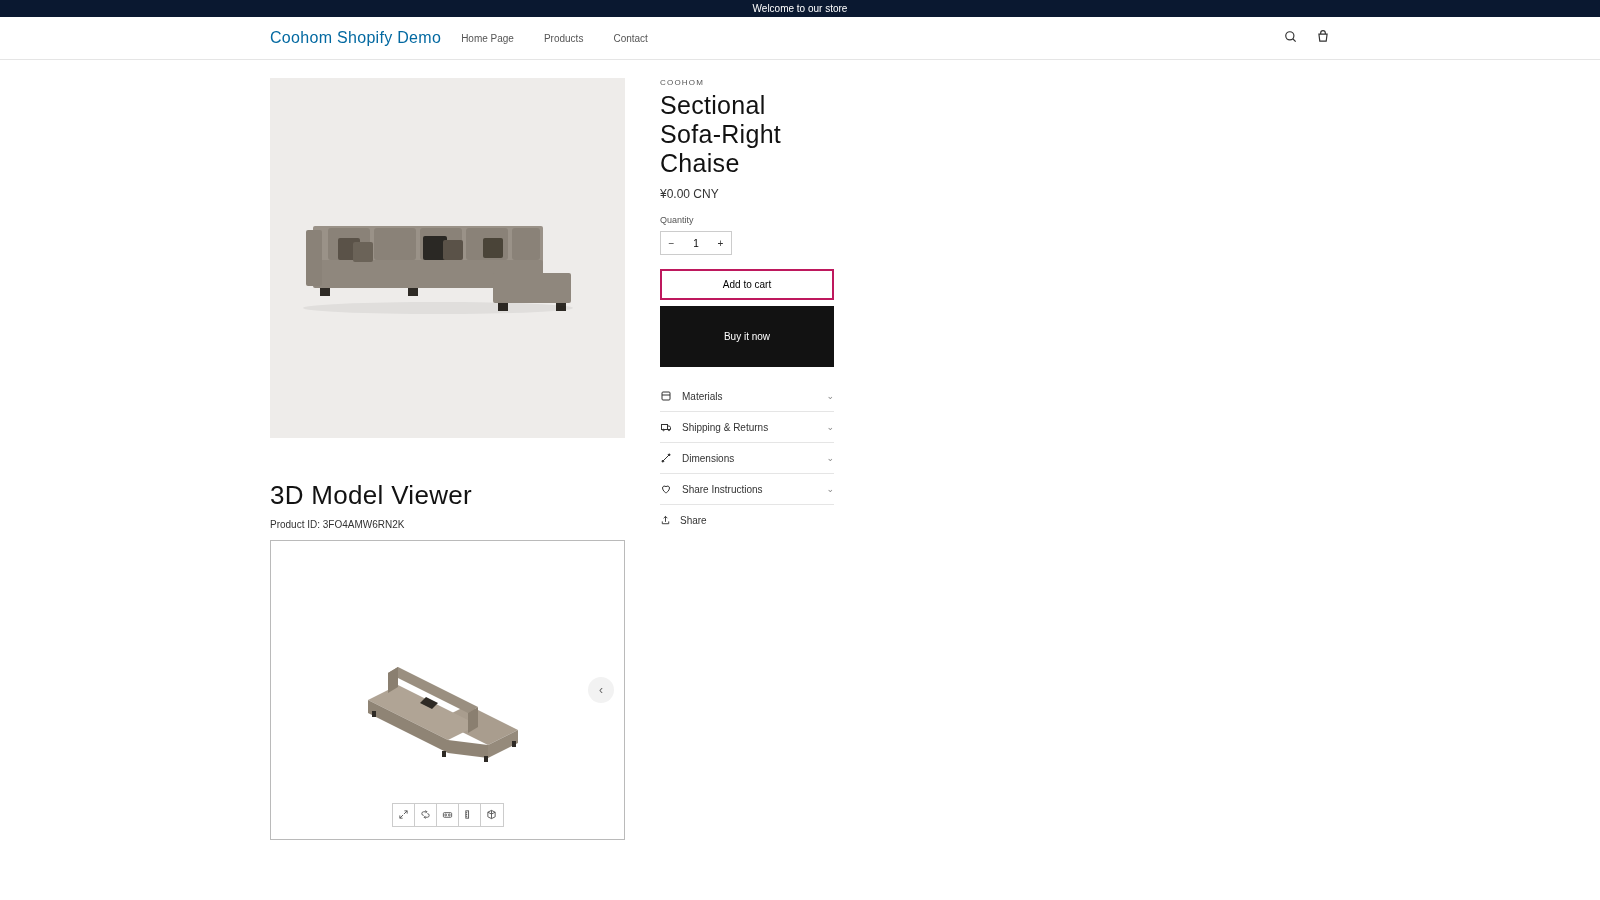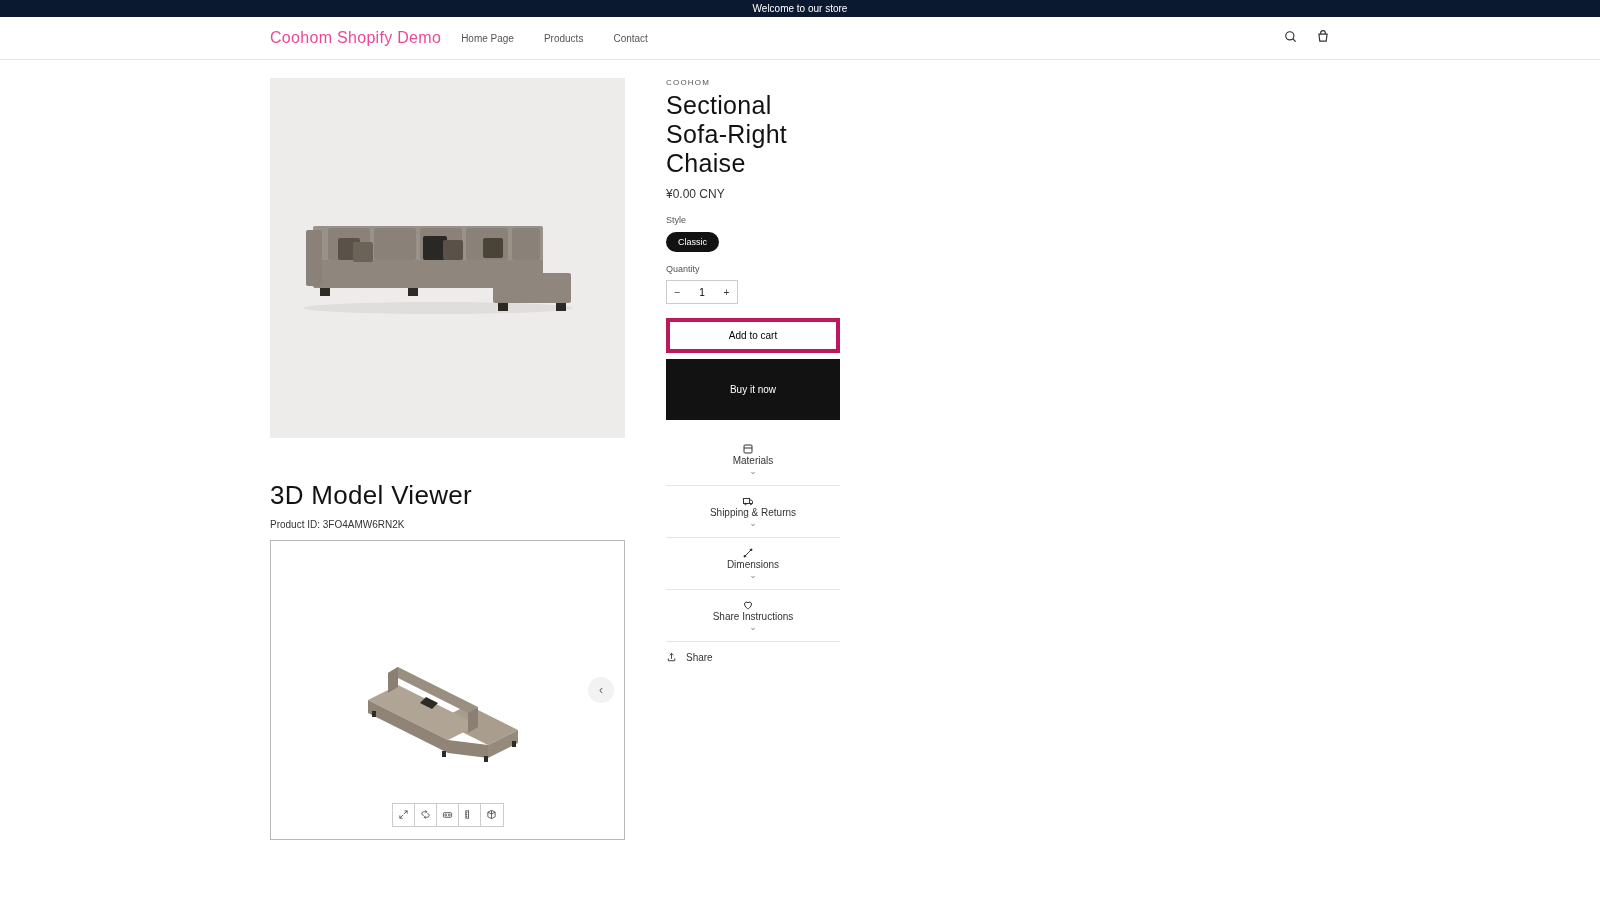--- a/index.html
+++ b/index.html
@@ -26,21 +26,21 @@
     .header-inner {
       max-width: 1100px;
       margin: 0 auto;
       display: flex;
       align-items: center;
       padding: 0 20px;
     }
     .logo {
       font-size: 16px;
       font-weight: 400;
-      color: #ec4899;
+      color: #0369a1;
       margin-right: 20px;
       letter-spacing: 0.3px;
     }
     .nav {
       display: flex;
       gap: 30px;
       flex: 1;
     }
     .nav-link {
       font-size: 10px;
@@ -139,21 +139,21 @@
       align-items: center;
       justify-content: center;
       cursor: pointer;
       color: #555;
     }
     .viewer-tool:last-child {
       border-right: none;
     }
     .right-col {
       flex: 0 0 174px;
-      margin-left: 21px;
+      margin-left: 15px;
     }
     .vendor {
       font-size: 8px;
       letter-spacing: 1.2px;
       color: #555;
       margin-bottom: 4px;
     }
     .product-title {
       font-size: 25px;
       font-weight: 400;
@@ -208,21 +208,21 @@
     .qty-input {
       width: 28px;
       border: none;
       text-align: center;
       font-size: 10px;
       outline: none;
     }
     .add-to-cart {
       width: 100%;
       padding: 8px 0;
-      border: 4px solid #be185d;
+      border: 2px solid #be185d;
       background: #fff;
       font-size: 10px;
       cursor: pointer;
       margin-bottom: 6px;
     }
     .buy-now {
       width: 100%;
       padding: 25px 0;
       border: none;
       background: #121212;
@@ -230,21 +230,20 @@
       font-size: 10px;
       cursor: pointer;
       margin-bottom: 14px;
     }
     .accordion-item {
       border-bottom: 1px solid #e5e5e5;
       padding: 9px 0;
       display: flex;
       align-items: center;
       cursor: pointer;
-      flex-direction: column;
     }
     .accordion-icon {
       width: 14px;
       margin-right: 8px;
       display: flex;
       align-items: center;
       color: #333;
     }
     .accordion-label {
       flex: 1;
@@ -417,24 +416,20 @@
         </button>
       </div>
     </div>
   </div>
 
   <div class="right-col">
     <div class="vendor">COOHOM</div>
     <h1 class="product-title">Sectional Sofa-Right Chaise</h1>
     <div class="price">¥0.00 CNY</div>
 
-    <div class="style-options">
-      <span class="form-label">Style</span>
-      <span class="style-chip">Classic</span>
-    </div>
 
     <div class="quantity-section">
       <span class="form-label">Quantity</span>
       <div class="qty-box">
         <button class="qty-btn">
           <span>−</span>
         </button>
         <input class="qty-input" value="1" style="">
         <button class="qty-btn">
           <span>+</span>

